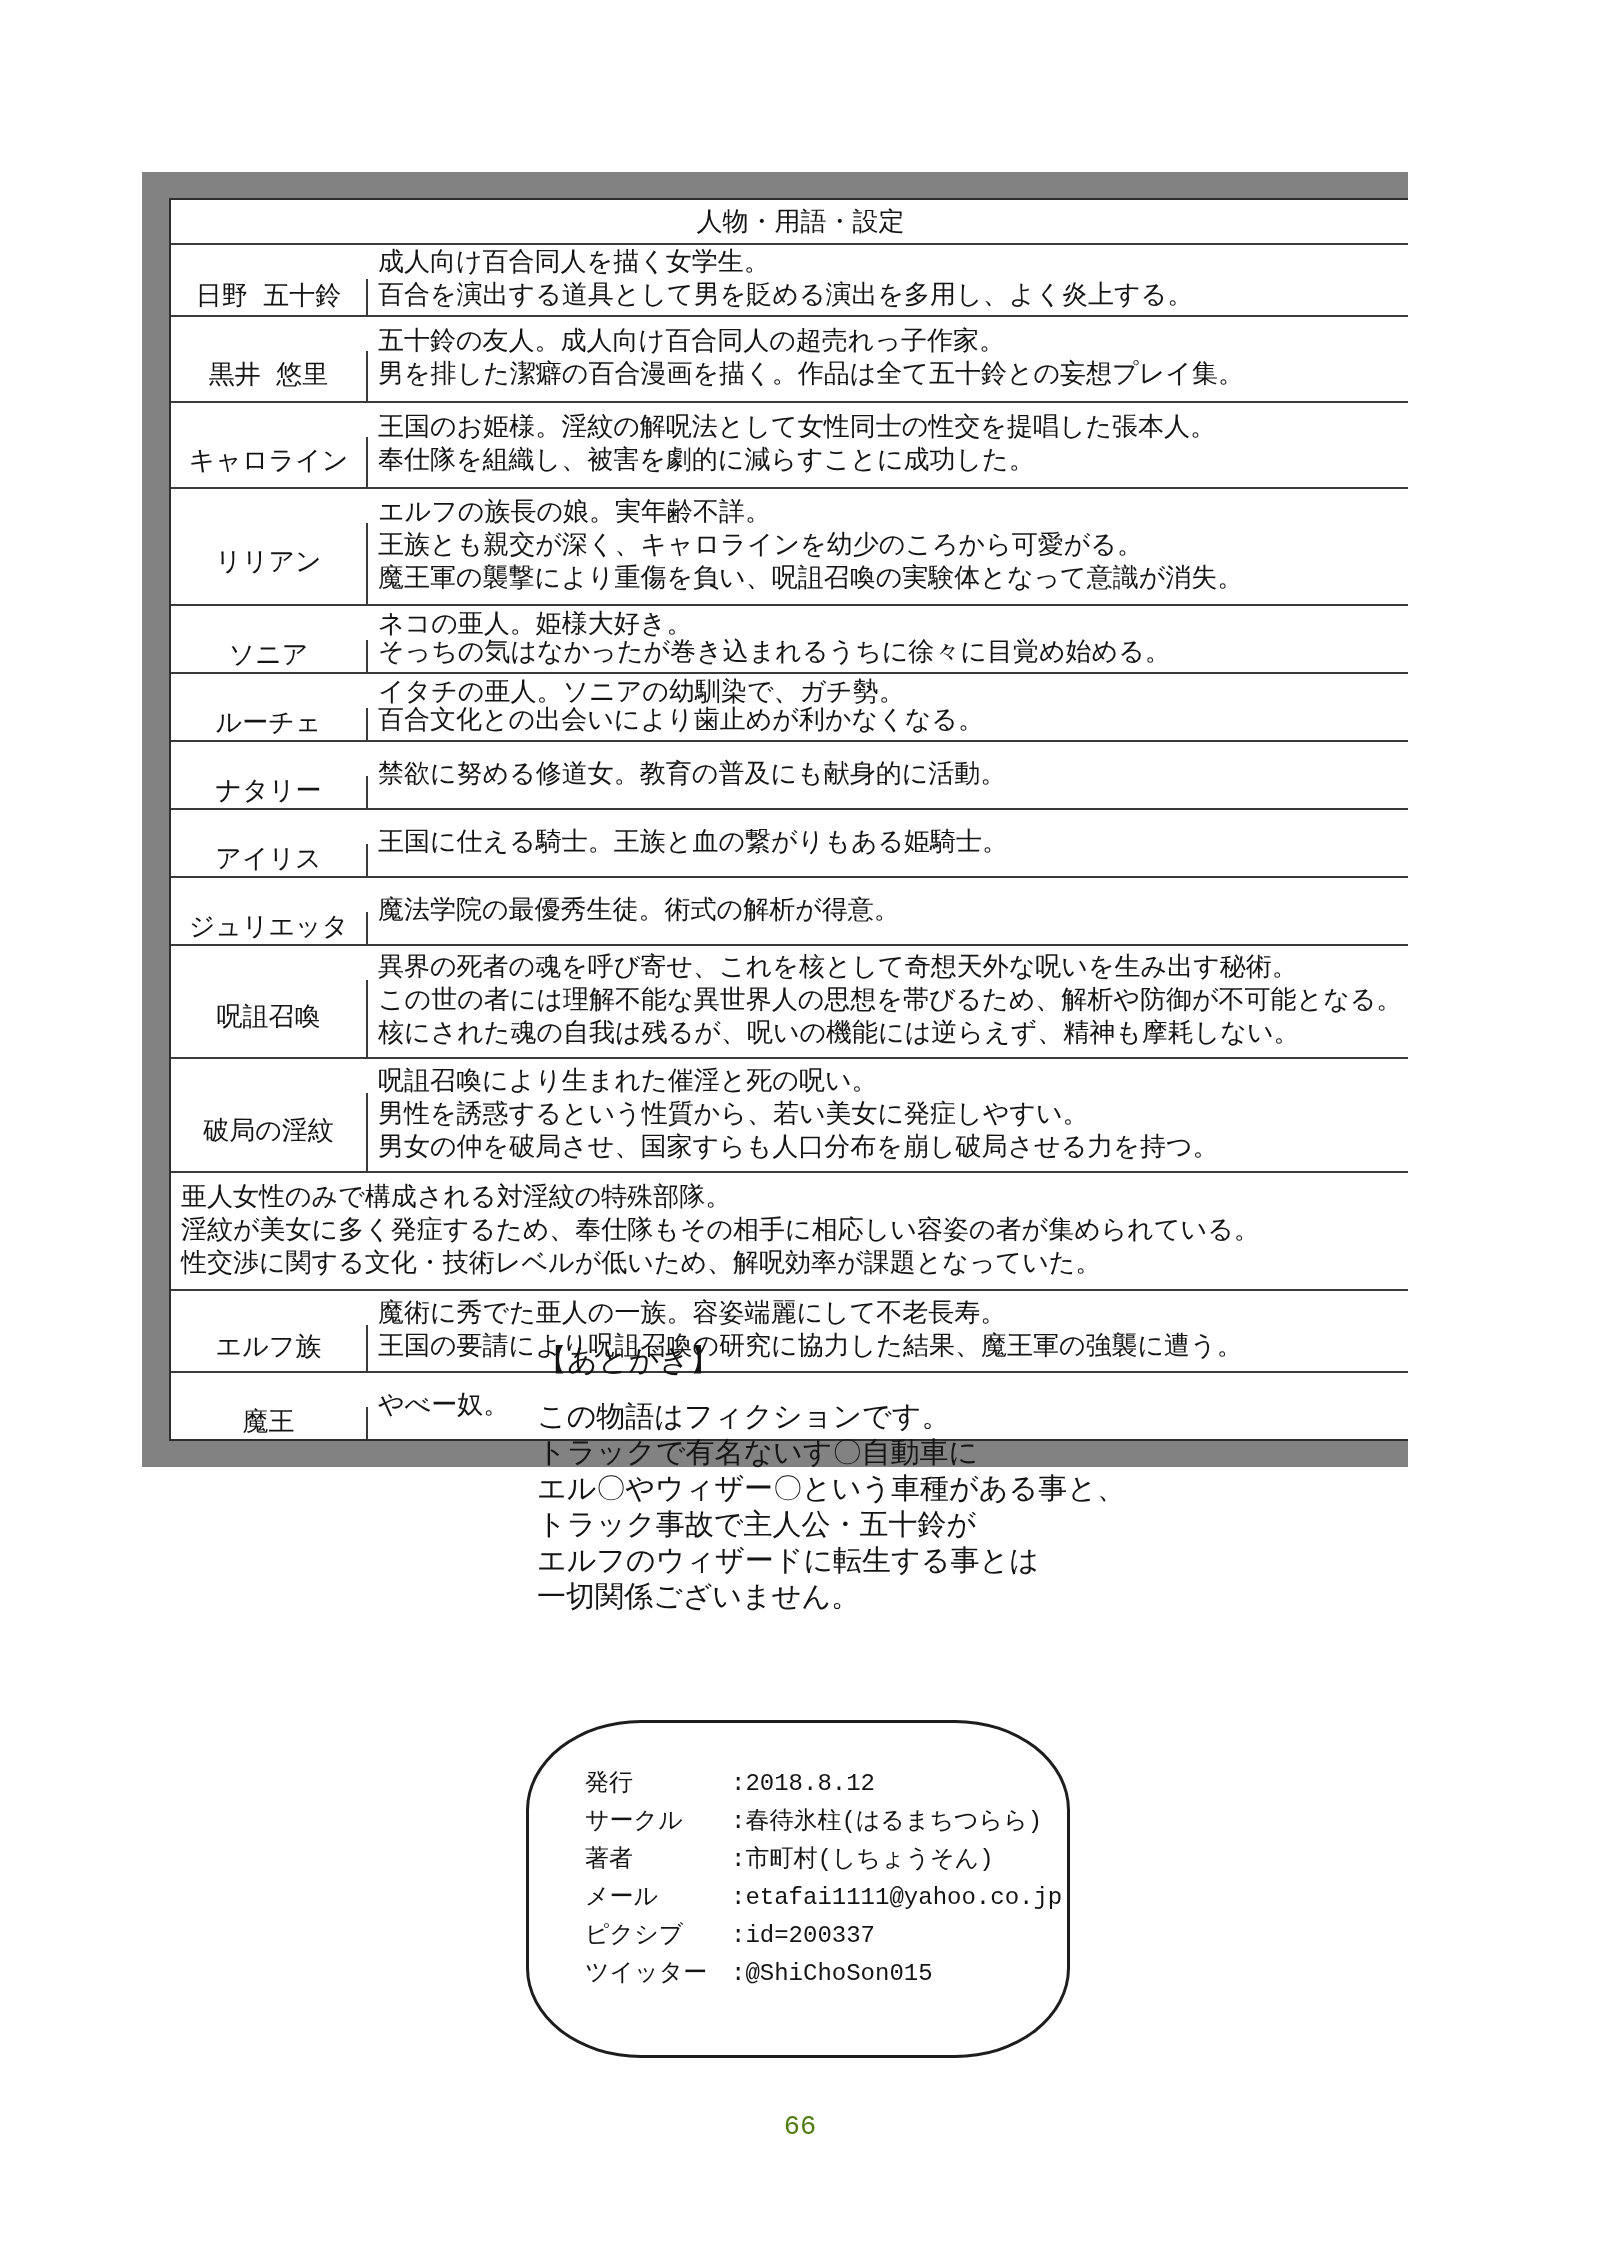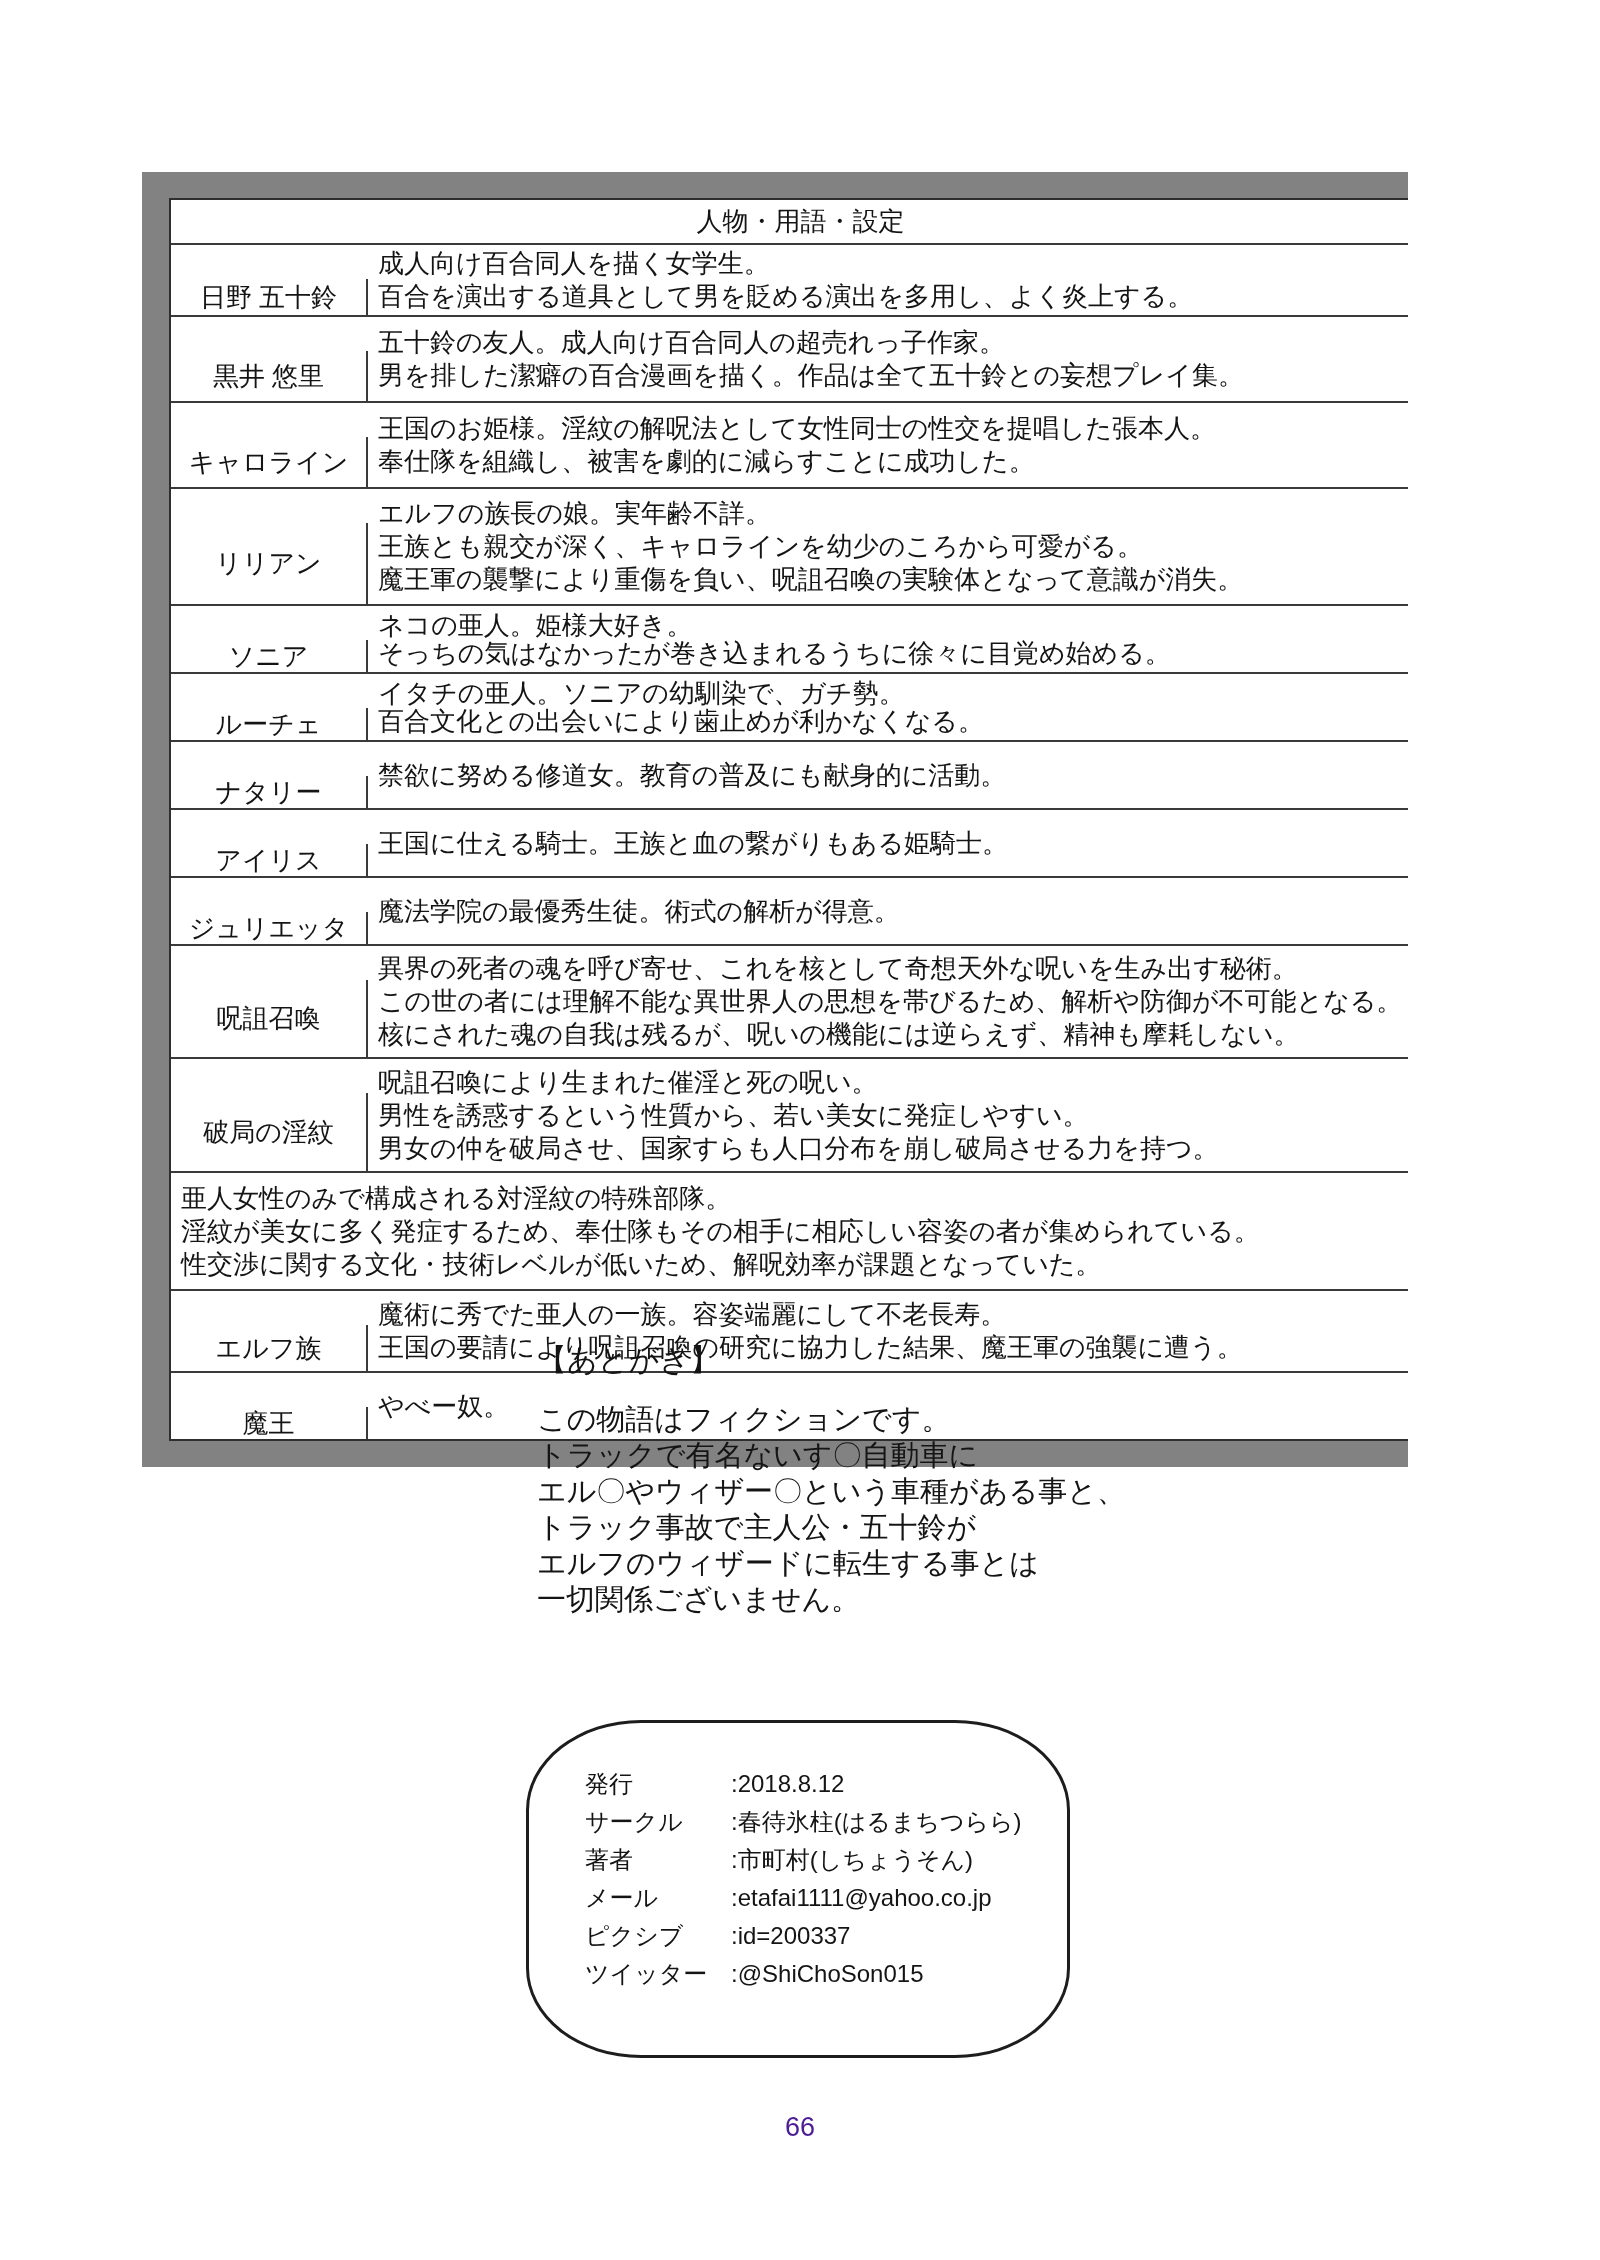--- a/index.html
+++ b/index.html
@@ -1,18 +1,18 @@
 <!DOCTYPE html>
 <html><head>
 <meta charset="utf-8">
 <style>
   html,body { margin:0; padding:0; background:#ffffff; }
   .page {
     position:relative; width:1408px; height:2260px; background:#ffffff;
-    color:#141414; font-family:Liberation Sans, sans-serif;
+    color:#141414; font-family:Liberation Mono, monospace;
     overflow:hidden;
   }
 
   
   .frame {
     position:absolute; left:142px; top:172px;
     width:1263px; padding:26px 27px;
     background:#828282;
   }
 
@@ -47,21 +47,21 @@
     position:absolute; left:526px; top:1720px; width:544px; height:338px;
     box-sizing:border-box; border:3px solid #1d1d1d;
     border-radius:115px / 90px;
     padding:42px 20px 0 56px; background:#ffffff;
   }
   .col-row { display:flex; font-size:24px; line-height:38px; white-space:nowrap;gap:18px; }
   .col-label { flex:0 0 128px; }
 
   .pagenum {
     position:absolute; top:2112px; left:0; width:1600px;
-    text-align:center; font-size:27px; color:#4c1d95;
+    text-align:center; font-size:27px; color:#4d7c0f;
   }
 </style>
 </head>
 <body>
 
 <div class="page">
 
   <div class="frame">
     <div class="gtable">
 

